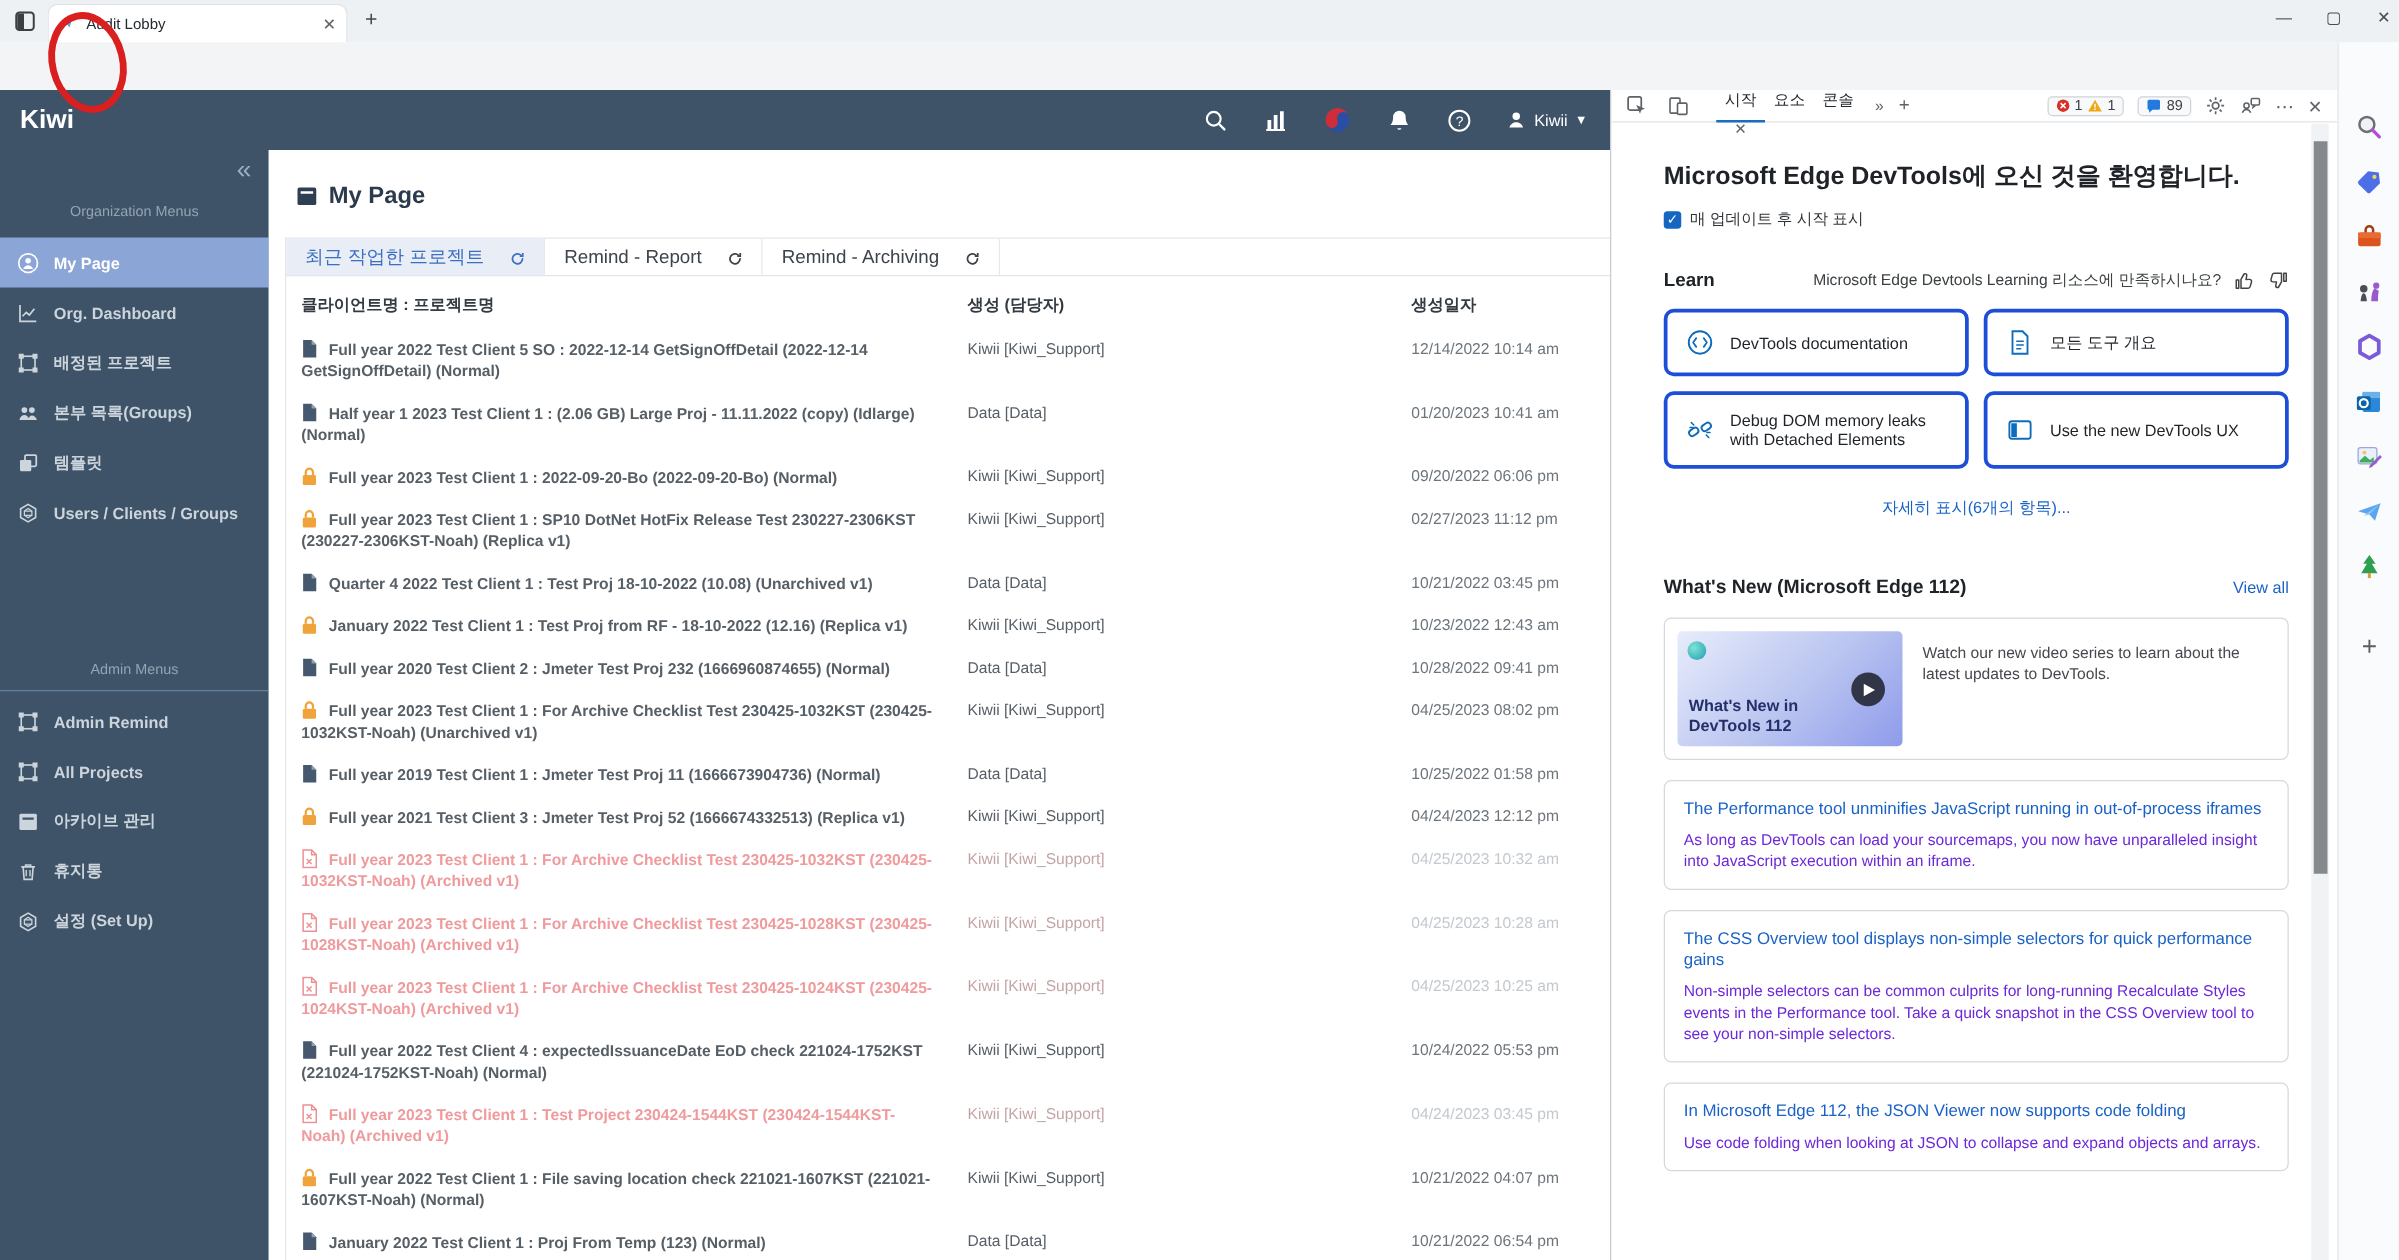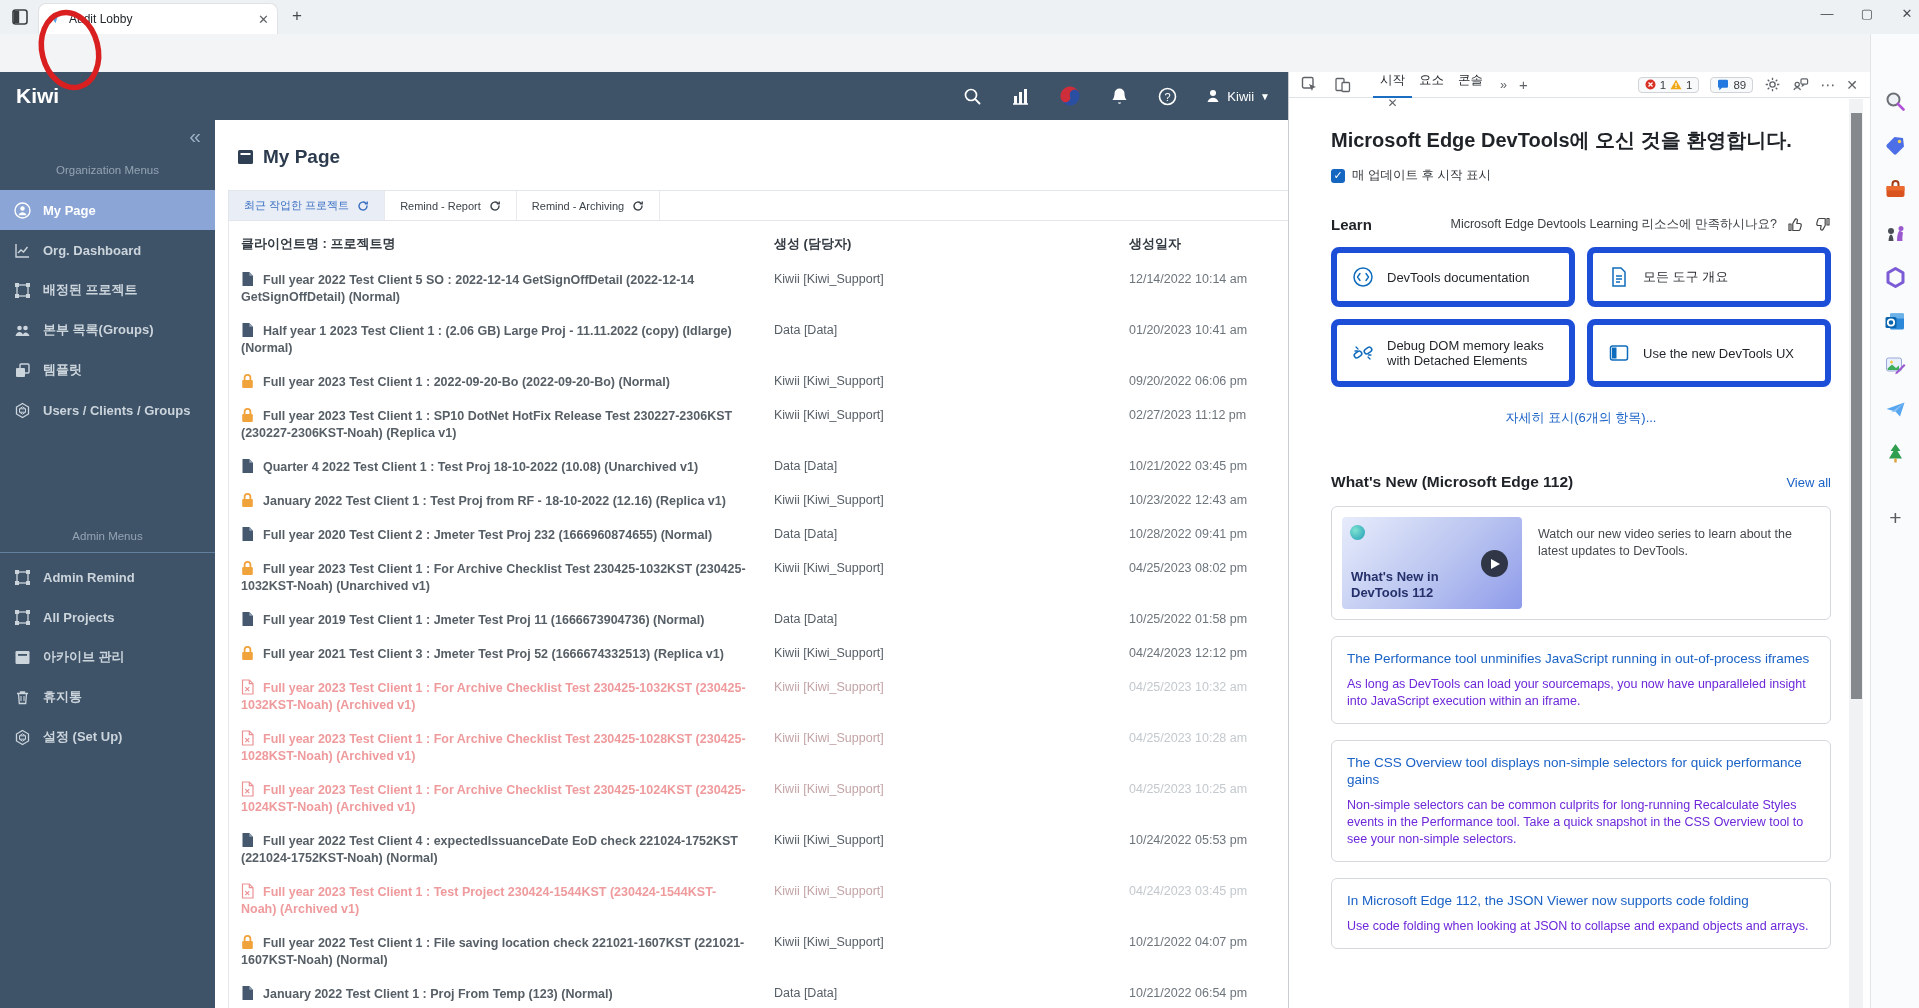--- a/index.html
+++ b/index.html
@@ -52,21 +52,21 @@
   .sitem .si{ width:17px; height:17px; flex:0 0 17px; }
   .org-list{ margin-top:14px; }
   .adm-list{ margin-top:4px; }
 
   .main{ position:absolute; left:215px; top:120px; width:1073px; height:888px; background:#fff; }
   .page-title{ position:absolute; left:22px; top:26px; display:flex; align-items:center; gap:9px;
                font-size:19px; font-weight:bold; color:#2b3a4d; }
   .card{ position:absolute; left:13px; top:70px; width:1068px; height:818px;
          border:1px solid #e3e7ec; border-bottom:none; background:#fff; }
   .tabsrow{ display:flex; height:30px; border-bottom:1px solid #e2e6ea; }
-  .ptab{ display:flex; align-items:center; gap:8px; padding:0 15px; font-size:11px; color:#3c434a;
+  .ptab{ display:flex; align-items:center; gap:21px; padding:0 15px; font-size:15px; color:#3c434a;
          border-right:1px solid #e6eaee; }
   .ptab.active{ background:#e9eef6; color:#3a6fc1; }
   .ptab .rf{ width:12px; height:12px; }
   .thead{ display:grid; grid-template-columns:533px 355px auto; padding:14px 0 10px 12px;
           font-size:13px; font-weight:bold; color:#333a41; }
   .rows{ overflow:hidden; height:746px; }
   .trow{ display:grid; grid-template-columns:533px 355px auto; padding:8px 0 8px 12px;
          font-size:12.5px; color:#565e66; line-height:17px; }
   .trow .nm .ric{ display:inline-block; width:13px; height:16px; vertical-align:-3px; margin-right:9px; }
   .trow .nm{ padding-right:26px;font-weight:bold; }
@@ -91,21 +91,21 @@
             padding-left:42px; padding-right:14px; }
   .dt-title{ margin-top:28px; font-size:20px; font-weight:600; color:#1f2328; }
   .dt-check{ margin-top:13px; display:flex; align-items:center; gap:7px; font-size:12.5px; color:#303438; }
   .cbox{ width:14px; height:14px; background:#1466c0; border-radius:3px; color:#fff; font-size:11px;
          display:flex; align-items:center; justify-content:center; }
   .learnrow{ margin-top:32px; display:flex; align-items:center; }
   .learn{ font-size:15px; font-weight:bold; color:#1f2328; }
   .satis{ margin-left:auto; display:flex; align-items:center; gap:10px; font-size:12.5px; color:#3c4043; }
   .thumb{ width:17px; height:17px; color:#444; }
   .lcards{ margin-top:14px; display:grid; grid-template-columns:1fr 1fr; gap:12px; }
-  .lcard{ border:6px solid #1d4ed8; border-radius:8px; padding:13px 15px; display:flex;
+  .lcard{ border:3px solid #1d4ed8; border-radius:8px; padding:13px 15px; display:flex;
           align-items:center; gap:13px; font-size:13px; color:#1f2328; min-height:50px; }
   .lcard .ci{ width:22px; height:22px; flex:0 0 22px; color:#0f6cbd; }
   .showmore{ margin-top:22px; text-align:center; font-size:13px; color:#1a62c6; }
   .wn-head{ margin-top:46px; display:flex; align-items:baseline; }
   .wn-title{ font-size:15.5px; font-weight:bold; color:#1f2328; }
   .viewall{ margin-left:auto; font-size:13px; color:#1a62c6; }
   .vcard{ margin-top:15px; border:1px solid #d5d8dc; border-radius:6px; padding:10px; display:flex; gap:16px; }
   .vthumb{ position:relative; width:180px; height:92px; border-radius:4px;
            background:linear-gradient(135deg,#e7ecfb 0%,#b9c4f0 55%,#8e9bea 100%); flex:0 0 180px; }
   .vlogo{ position:absolute; left:8px; top:8px; width:15px; height:15px; border-radius:50%;

